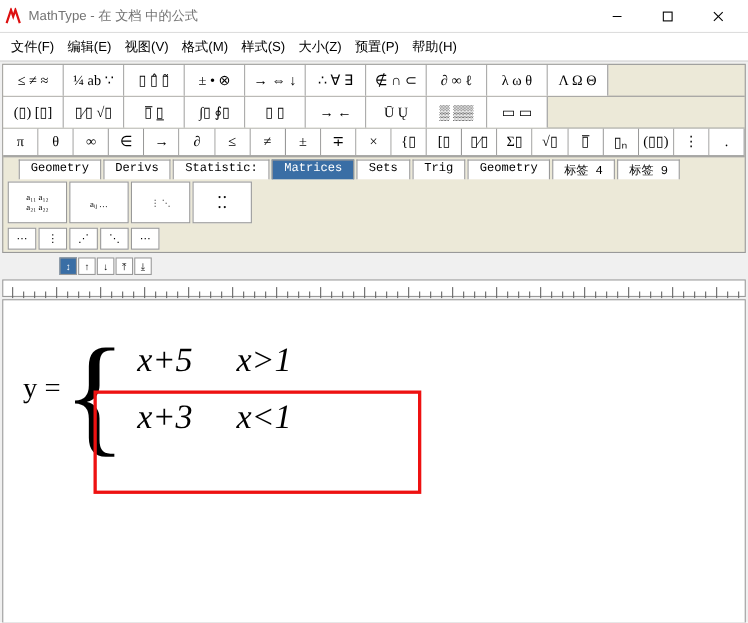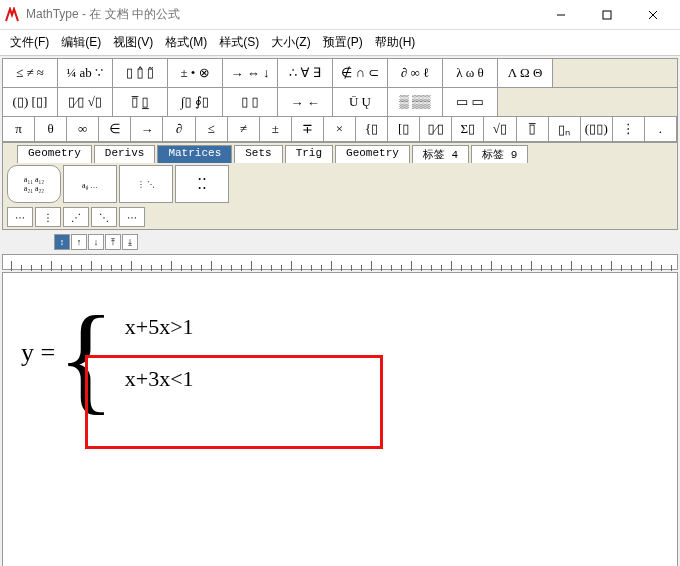--- a/index.html
+++ b/index.html
@@ -25,21 +25,21 @@
   .navrow { display:flex; padding:2px 4px 2px 54px; }
   .navbtn { width:16px; height:16px; border:1px solid #999; background:#3a6ea5; margin-right:1px; display:flex; align-items:center; justify-content:center; cursor:default; font-size:9px; color:#fff;}
   .navbtn.light { background:#fff; color:#000;}
   .ruler { height: 16px; background:#fff; border:1px solid #999; margin:2px; position:relative; }
   .ruler .tick { position:absolute; top:10px; width:1px; height:6px; background:#666; }
   .ruler .tick.big { top:6px; height:10px; }
   .canvas { background:#fff; border:1px solid #999; margin:2px; height:295px; position:relative; overflow:hidden; }
   .formula { position:absolute; left:18px; top:28px; font-family:"Times New Roman", serif; font-size:26px; display:flex; align-items:center; }
   .brace { font-size:120px; line-height:80px; margin:0 2px; position:relative; top:6px; font-weight:100;}
   .cases { display:inline-block; }
-  .case-row { display:flex; line-height:52px; font-size:22px; padding-left:8px;}
+  .case-row { display:flex; gap:40px; line-height:52px; font-size:31px; padding-left:8px;font-style:italic;}
   .redbox { position:absolute; border:3px solid #e11; left:82px; top:82px; width:298px; height:94px; }
 </style>
 </head>
 <body>
 
 <div class="titlebar">
   <svg class="logo" viewBox="0 0 16 16">
       <path d="M2 14 L6 2 L8 8 L10 2 L14 14" stroke="#d11" stroke-width="2" fill="none"></path>
     </svg>
   <span class="title">MathType - 在 文档 中的公式</span>
@@ -115,29 +115,30 @@
       <div class="tool-cell">√▯</div>
       <div class="tool-cell">▯̅</div>
       <div class="tool-cell">▯ₙ</div>
       <div class="tool-cell">(▯▯)</div>
       <div class="tool-cell">⋮</div>
       <div class="tool-cell">.</div>
     </div>
   <div class="tabbar" id="tabs">
       <div class="tab">Geometry</div>
       <div class="tab">Derivs</div>
+      <div class="tab">Statistic:</div>
       <div class="tab active">Matrices</div>
       <div class="tab">Sets</div>
       <div class="tab">Trig</div>
       <div class="tab">Geometry</div>
       <div class="tab">标签 4</div>
       <div class="tab">标签 9</div>
     </div>
   <div class="subpanel" id="matpanel">
-      <div class="matbox" style="white-space: pre; border-radius: 10px;">a₁₁ a₁₂
+      <div class="matbox" style="white-space: pre;">a₁₁ a₁₂
 a₂₁ a₂₂</div>
       <div class="matbox" style="white-space: pre;">aᵢⱼ …</div>
       <div class="matbox" style="white-space: pre;">⋮ ⋱</div>
       <div class="matbox" style="white-space: pre;">• •
 • •</div>
     </div>
   <div class="subpanel2" id="small">
       <div class="smallbox">⋯</div>
       <div class="smallbox">⋮</div>
       <div class="smallbox">⋰</div>

